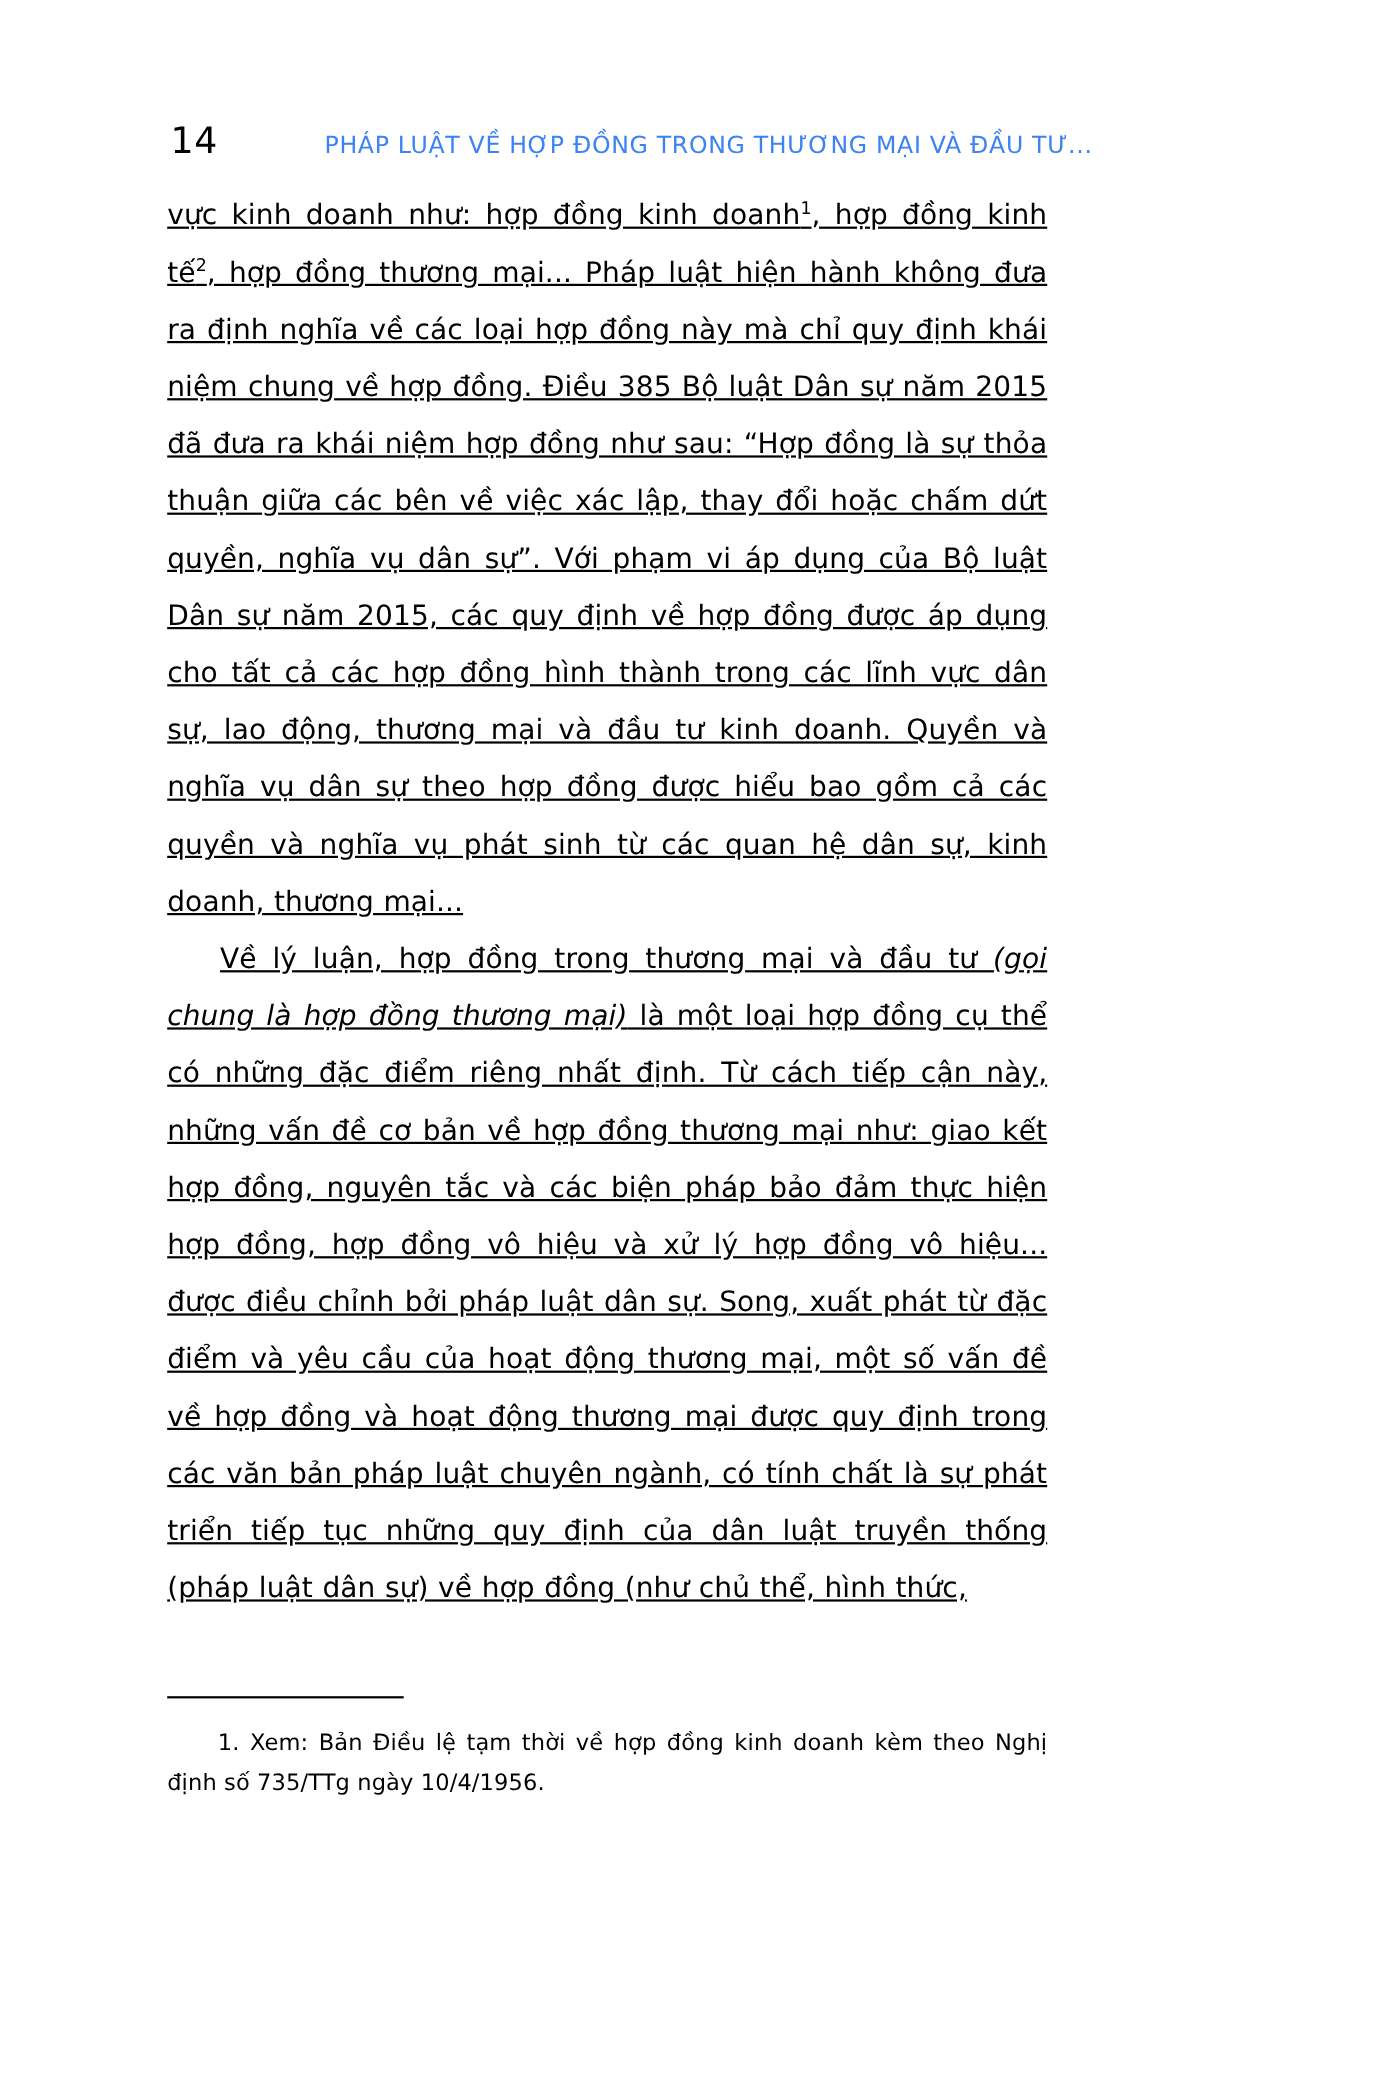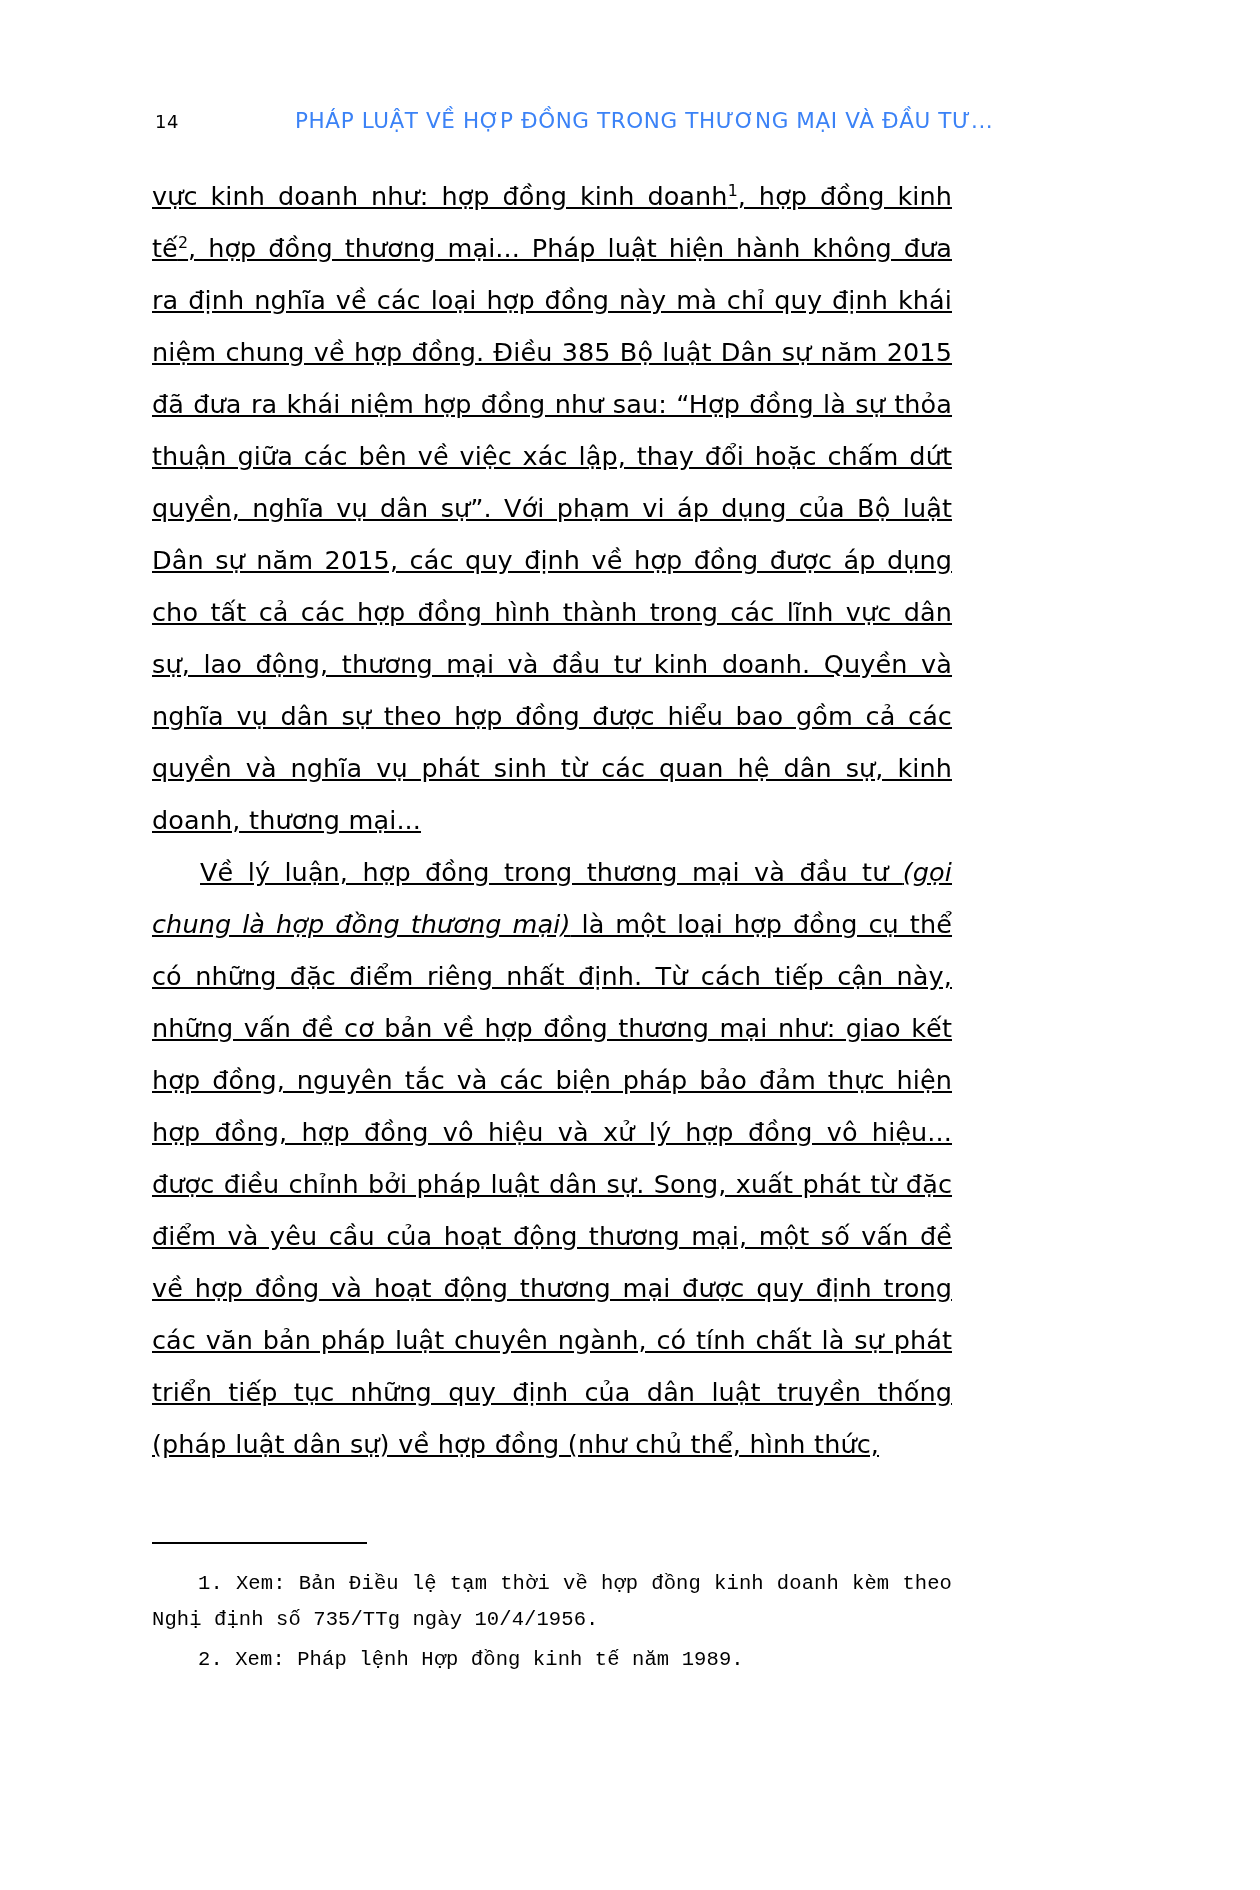--- a/index.html
+++ b/index.html
@@ -25,21 +25,21 @@
     display: flex;
     align-items: baseline;
     margin: 0;
     padding: 0;
     position: absolute;
     top: 108px;
     left: 155px;
     right: 145px;
   }
   .header .page-number {
-    font-size: 18px;
+    font-size: 33px;
     letter-spacing: 0.5px;
     color: #000;
     width: 140px;
     flex: 0 0 140px;
   }
   .header .running-title {
     font-size: 21.5px;
     letter-spacing: 0.6px;
     color: #3b82f6;
     white-space: nowrap;
@@ -76,21 +76,20 @@
     border-top: 2px solid #000;
     margin: 0 0 22px 0;
   }
   p.footnote {
     margin: 0 0 4px 0;
     font-size: 20.5px;
     line-height: 36px;
     text-align: justify;
     text-indent: 46px;
     letter-spacing: 0.1px;
-    font-family: Liberation Mono, monospace;
   }
   sup {
     font-size: 0.62em;
     vertical-align: super;
     line-height: 0;
   }
   .ital { font-style: italic; }
 </style>
 </head>
 <body>
@@ -106,16 +105,15 @@
 
     <p class="para"><span>vực kinh doanh như: hợp đồng kinh doanh</span><sup>1</sup><span>, hợp đồng kinh tế</span><sup>2</sup><span>, hợp đồng thương mại... Pháp luật hiện hành không đưa ra định nghĩa về các loại hợp đồng này mà chỉ quy định khái niệm chung về hợp đồng. Điều 385 Bộ luật Dân sự năm 2015 đã đưa ra khái niệm hợp đồng như sau: “Hợp đồng là sự thỏa thuận giữa các bên về việc xác lập, thay đổi hoặc chấm dứt quyền, nghĩa vụ dân sự”. Với phạm vi áp dụng của Bộ luật Dân sự năm 2015, các quy định về hợp đồng được áp dụng cho tất cả các hợp đồng hình thành trong các lĩnh vực dân sự, lao động, thương mại và đầu tư kinh doanh. Quyền và nghĩa vụ dân sự theo hợp đồng được hiểu bao gồm cả các quyền và nghĩa vụ phát sinh từ các quan hệ dân sự, kinh doanh, thương mại...</span></p>
 
     <p class="para indent"><span>Về lý luận, hợp đồng trong thương mại và đầu tư </span><span class="ital">(gọi chung là hợp đồng thương mại)</span><span> là một loại hợp đồng cụ thể có những đặc điểm riêng nhất định. Từ cách tiếp cận này, những vấn đề cơ bản về hợp đồng thương mại như: giao kết hợp đồng, nguyên tắc và các biện pháp bảo đảm thực hiện hợp đồng, hợp đồng vô hiệu và xử lý hợp đồng vô hiệu... được điều chỉnh bởi pháp luật dân sự. Song, xuất phát từ đặc điểm và yêu cầu của hoạt động thương mại, một số vấn đề về hợp đồng và hoạt động thương mại được quy định trong các văn bản pháp luật chuyên ngành, có tính chất là sự phát triển tiếp tục những quy định của dân luật truyền thống (pháp luật dân sự) về hợp đồng (như chủ thể, hình thức,</span></p>
 
   </div>
 
   <div class="footnote-area">
     <div class="footnote-rule"></div>
     <p class="footnote">1. Xem: Bản Điều lệ tạm thời về hợp đồng kinh doanh kèm theo Nghị định số 735/TTg ngày 10/4/1956.</p>
-    <p class="footnote">2. Xem: Pháp lệnh Hợp đồng kinh tế năm 1989.</p>
   </div>
 
 </div>
 
 </body></html>

